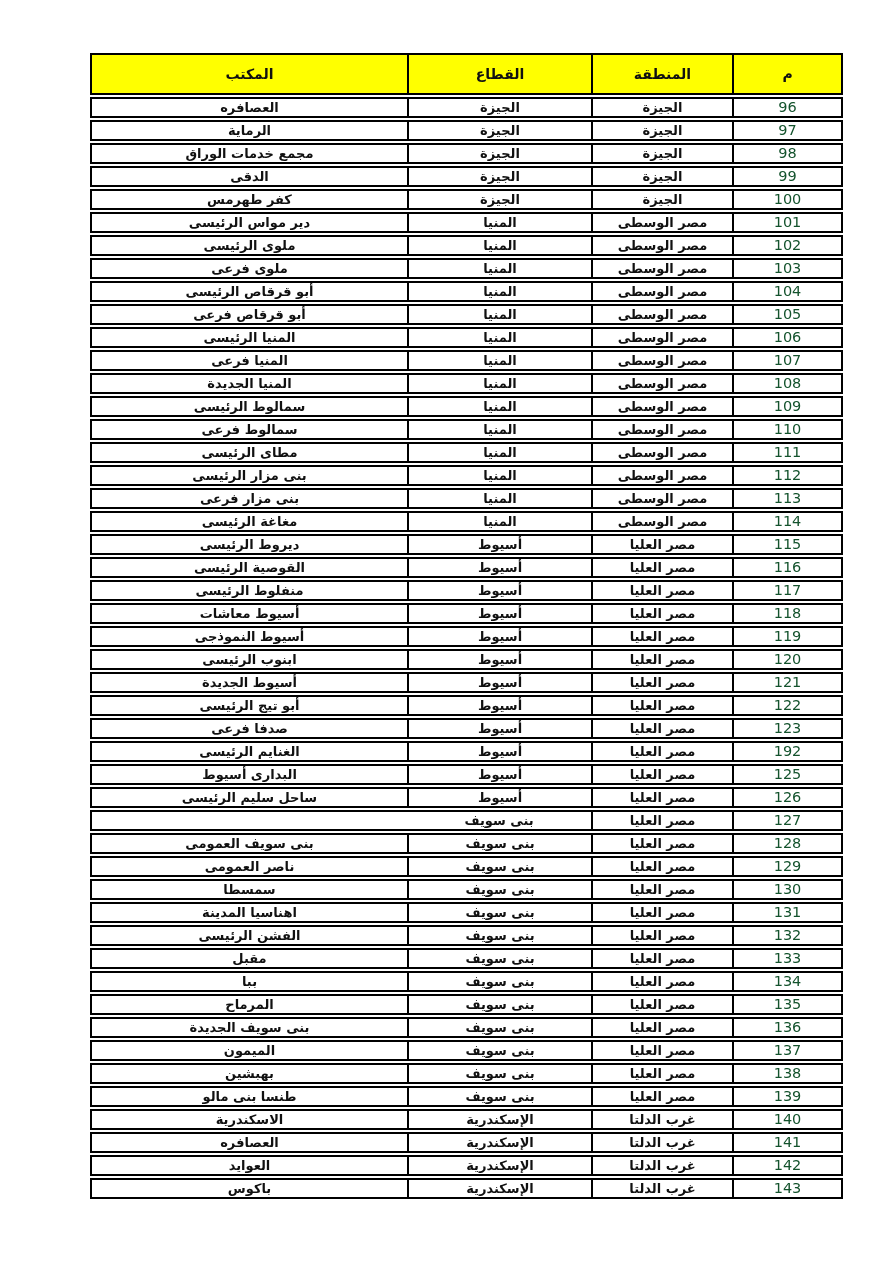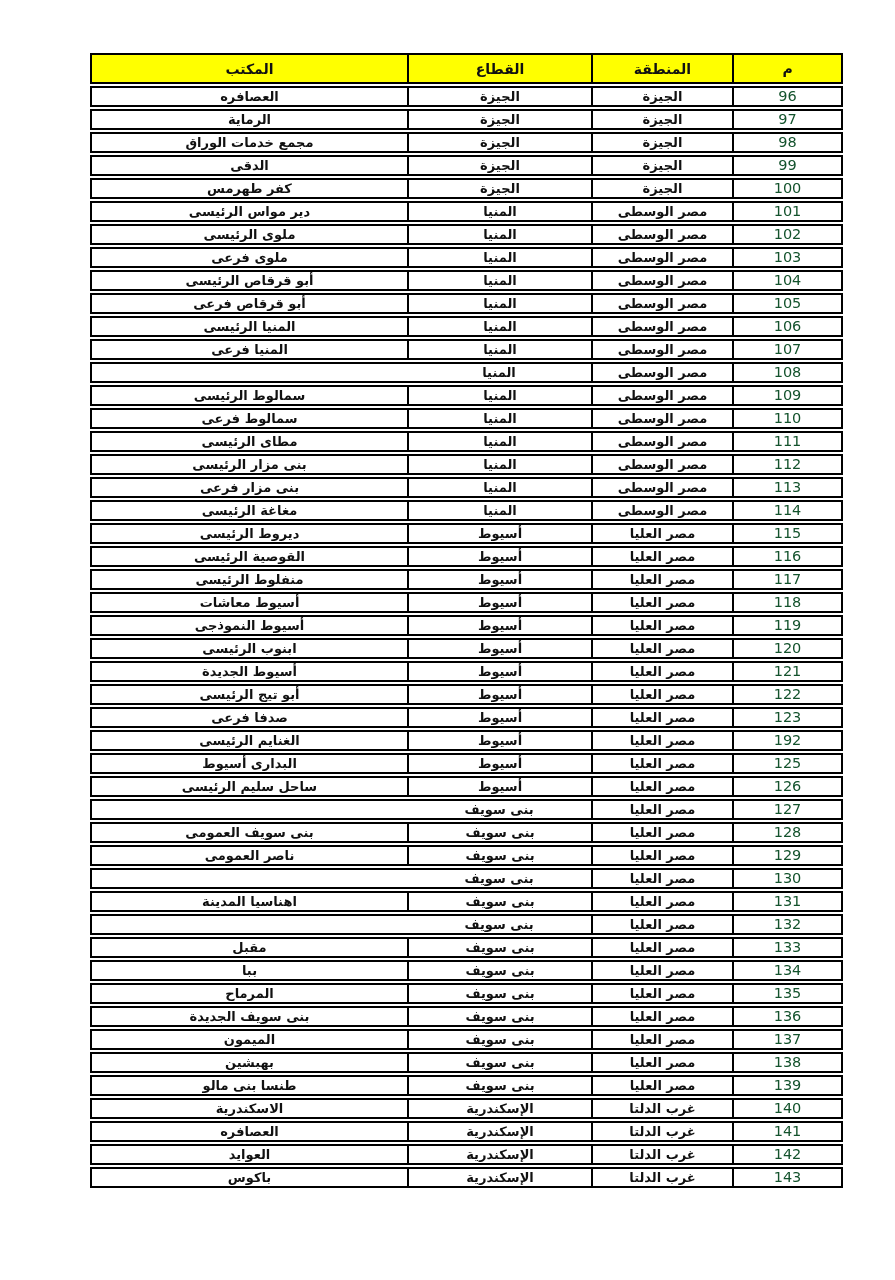--- a/index.html
+++ b/index.html
@@ -47,21 +47,21 @@
     line-height: 1;
     padding: 0 2px;
     overflow: hidden;
     white-space: nowrap;
     box-sizing: border-box;
   }
   .trow .cell:not(:last-child) {
     border-left: 2px solid #000000; 
   }
   .header .cell {
-    height: 27px;
+    height: 38px;
     font-size: 14px;
   }
   .cell.num {
     font-weight: 400;
     font-size: 14.5px;
     color: #14532d;
   }
   .header .cell.num {
     font-weight: 700;
     font-size: 14px;
@@ -163,20 +163,21 @@
     <div class="cell num">107</div>
     <div class="cell">مصر الوسطى</div>
     <div class="cell">المنيا</div>
     <div class="cell">المنيا فرعى</div>
   </div>
 
   <div class="trow">
     <div class="cell num">108</div>
     <div class="cell">مصر الوسطى</div>
     <div class="cell">المنيا</div>
+    <div class="cell">المنيا الجديدة</div>
   </div>
 
   <div class="trow">
     <div class="cell num">109</div>
     <div class="cell">مصر الوسطى</div>
     <div class="cell">المنيا</div>
     <div class="cell">سمالوط الرئيسى</div>
   </div>
 
   <div class="trow">
@@ -315,33 +316,35 @@
     <div class="cell num">129</div>
     <div class="cell">مصر العليا</div>
     <div class="cell">بنى سويف</div>
     <div class="cell">ناصر العمومى</div>
   </div>
 
   <div class="trow">
     <div class="cell num">130</div>
     <div class="cell">مصر العليا</div>
     <div class="cell">بنى سويف</div>
+    <div class="cell">سمسطا</div>
   </div>
 
   <div class="trow">
     <div class="cell num">131</div>
     <div class="cell">مصر العليا</div>
     <div class="cell">بنى سويف</div>
     <div class="cell">اهناسيا المدينة</div>
   </div>
 
   <div class="trow">
     <div class="cell num">132</div>
     <div class="cell">مصر العليا</div>
     <div class="cell">بنى سويف</div>
+    <div class="cell">الفشن الرئيسى</div>
   </div>
 
   <div class="trow">
     <div class="cell num">133</div>
     <div class="cell">مصر العليا</div>
     <div class="cell">بنى سويف</div>
     <div class="cell">مقبل</div>
   </div>
 
   <div class="trow">

